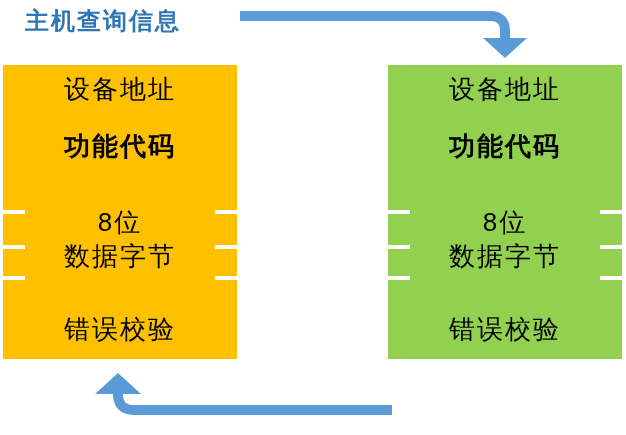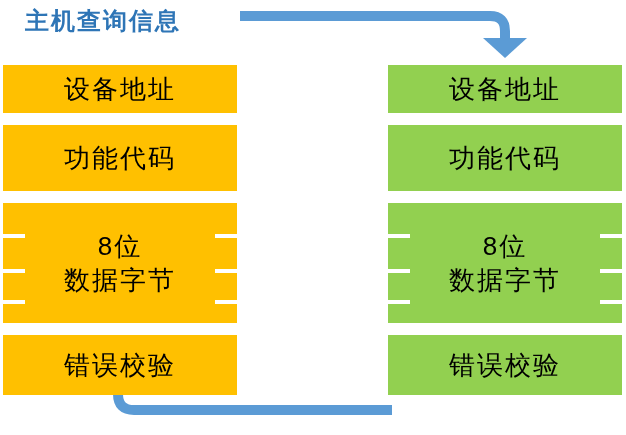--- a/index.html
+++ b/index.html
@@ -44,40 +44,40 @@
     fill: var(--arrow, #5B9BD5);
     stroke: none;
   }
 
   .frame-table {
     position: absolute;
     top: 65px;
     width: 234px;
     display: flex;
     flex-direction: column;
-    gap: 12px;
+    gap: 0;
   }
   .frame-table.left  { left: 3px;   }
   .frame-table.right { left: 388px; }
 
   .cell {
     position: relative;
     display: flex;
     flex-direction: column;
     align-items: center;
     justify-content: center;
     font-size: 26px;
     color: var(--cell-text, #000000);
     letter-spacing: 2px;
   }
   .frame-table.left  .cell { background: var(--left-table, #FFC000);  }
   .frame-table.right .cell { background: var(--right-table, #92D050); }
 
   .cell.row-1 { height: 48px;  }
-  .cell.row-2 { height: 66px;  }
+  .cell.row-2 { height: 66px; font-weight: bold;  }
   .cell.row-3 { height: 120px; line-height: 34px; }
   .cell.row-4 { height: 60px;  }
 
   .tick {
     position: absolute;
     width: 22px;
     height: 4px;
     background: var(--background, #FFFFFF);
   }
   .tick.l  { left: 0;  }

